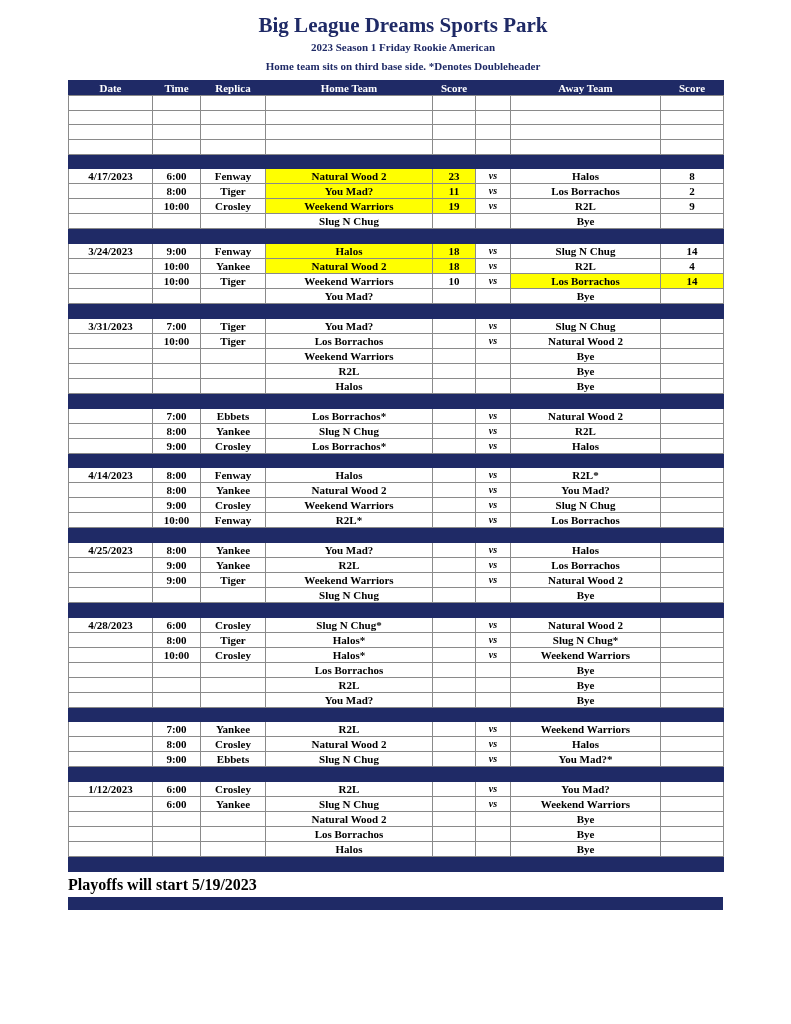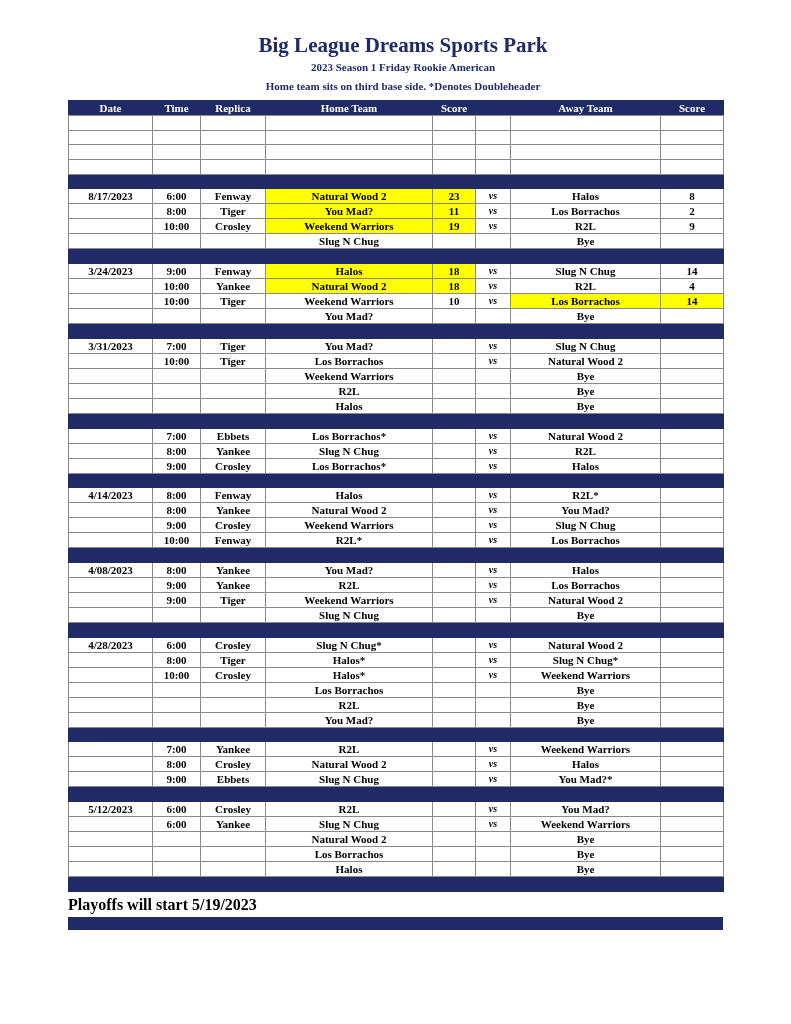--- a/index.html
+++ b/index.html
@@ -5,21 +5,21 @@
   * { box-sizing: border-box; }
   html, body { margin: 0; padding: 0; }
   body {
     width: 791px;
     height: 1024px;
     background: #ffffff;
     font-family: "Liberation Serif", serif;
     color: #000000;
     overflow: hidden;
   }
-  .titles { text-align: center; padding-top: 32px; margin-left: 15px; }
+  .titles { text-align: center; padding-top: 12px; margin-left: 15px; }
   .title {
     font-size: 21px;
     font-weight: bold;
     color: var(--navy, #1f2a66);
     line-height: 26px;
   }
   .subtitle {
     font-size: 11px;
     font-weight: bold;
     color: var(--navy, #1f2a66);
@@ -145,21 +145,21 @@
         <td></td>
         <td></td>
         <td class="vs"></td>
         <td></td>
         <td></td>
       </tr>
       <tr>
         <td colspan="8" class="sep"></td>
       </tr>
       <tr>
-        <td>8/17/2023</td>
+        <td>4/17/2023</td>
         <td>6:00</td>
         <td>Fenway</td>
         <td class="hl">Natural Wood 2</td>
         <td class="hl">23</td>
         <td class="vs">vs</td>
         <td>Halos</td>
         <td>8</td>
       </tr>
       <tr>
         <td></td>
@@ -360,21 +360,21 @@
         <td>R2L*</td>
         <td></td>
         <td class="vs">vs</td>
         <td>Los Borrachos</td>
         <td></td>
       </tr>
       <tr>
         <td colspan="8" class="sep"></td>
       </tr>
       <tr>
-        <td>4/08/2023</td>
+        <td>4/25/2023</td>
         <td>8:00</td>
         <td>Yankee</td>
         <td>You Mad?</td>
         <td></td>
         <td class="vs">vs</td>
         <td>Halos</td>
         <td></td>
       </tr>
       <tr>
         <td></td>
@@ -499,21 +499,21 @@
         <td>Slug N Chug</td>
         <td></td>
         <td class="vs">vs</td>
         <td>You Mad?*</td>
         <td></td>
       </tr>
       <tr>
         <td colspan="8" class="sep"></td>
       </tr>
       <tr>
-        <td>5/12/2023</td>
+        <td>1/12/2023</td>
         <td>6:00</td>
         <td>Crosley</td>
         <td>R2L</td>
         <td></td>
         <td class="vs">vs</td>
         <td>You Mad?</td>
         <td></td>
       </tr>
       <tr>
         <td></td>

